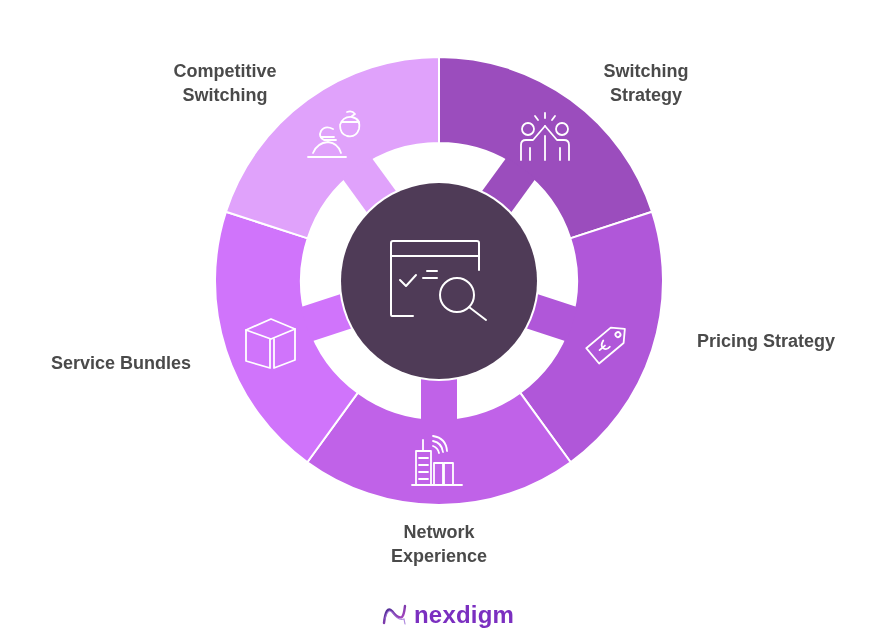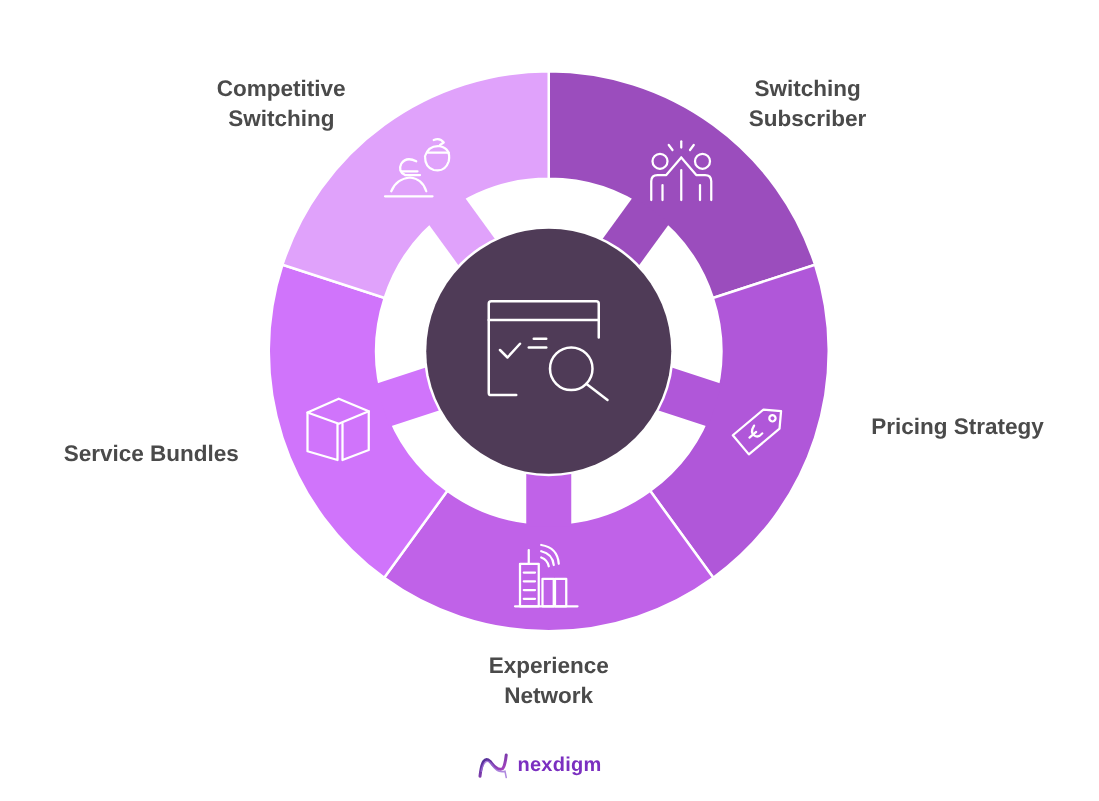--- a/index.html
+++ b/index.html
@@ -3,21 +3,21 @@
 <meta charset="utf-8">
 <style>
   html, body { margin: 0; padding: 0; background: #ffffff; }
   body { width: 879px; height: 641px; position: relative; overflow: hidden;
          font-family: "Liberation Sans", "DejaVu Sans", sans-serif; }
   #wheel { position: absolute; left: 0; top: 0; }
   .label { position: absolute; color: #4a4a4a; font-weight: bold; font-size: 18px;
            line-height: 24px; text-align: center; white-space: nowrap; }
   .label span { display: block; }
   #logo { position: absolute; left: 382px; top: 601px; display: flex; align-items: center; gap: 6px; }
-  #logo .word { font-size: 16px; font-weight: bold; color: #7b2fc0; letter-spacing: 0.2px; }
+  #logo .word { font-size: 24px; font-weight: bold; color: #7b2fc0; letter-spacing: 0.2px; }
 </style>
 </head>
 <body>
 
 <svg id="wheel" width="879" height="641" viewBox="0 0 879 641">
   <g id="segments">
       <path d="M439 57 A224 224 0 0 1 652.0366596501144 211.7801932600118 L570.2457992487311 238.35565477625727 A138 138 0 0 0 439 143 Z" fill="#9b4dbd" stroke="#ffffff" stroke-width="2"></path>
       <polygon points="509.401904866534,214.72352007564453 535.8522412196953,178.31775532877188 506.7276294221972,157.15748624624283 480.27729306903586,193.56325099311547" fill="#9b4dbd"></polygon>
       <path d="M652.0366596501144 211.7801932600118 A224 224 0 0 1 570.6638965135139 462.21980673998826 L520.1143648163613 392.64434522374273 A138 138 0 0 0 570.2457992487311 238.35565477625727 Z" fill="#b057d9" stroke="#ffffff" stroke-width="2"></path>
       <polygon points="523.7880631492906,327.47563175893276 566.5856063825725,341.3813965058054 577.7102181800706,307.1433619191799 534.9126749467887,293.23759717230723" fill="#b057d9"></polygon>
@@ -95,31 +95,31 @@
     </g>
   </g>
 </svg>
 
 <div class="label" style="left:166px; top:59px; width:118px;">
   <span>Competitive</span>
   <span>Switching</span>
 </div>
 <div class="label" style="left:588px; top:59px; width:116px;">
   <span>Switching</span>
-  <span>Subscriber</span>
+  <span>Strategy</span>
 </div>
 <div class="label" style="left:672px; top:329px; text-align:left;margin-left:25px;">
   <span>Pricing Strategy</span>
 </div>
 <div class="label" style="left:51px; top:339px; text-align:left;margin-top:12px;">
   <span>Service Bundles</span>
 </div>
 <div class="label" style="left:380px; top:520px; width:118px;">
+  <span>Network</span>
   <span>Experience</span>
-  <span>Network</span>
 </div>
 
 <div id="logo">
   <svg width="26" height="24" viewBox="0 0 26 24">
     <defs>
       <linearGradient id="lg" x1="0" y1="0" x2="1" y2="1">
         <stop offset="0" stop-color="#3b2a8c"></stop>
           <stop offset="1" stop-color="#c24ccd"></stop>
       </linearGradient>
     </defs>

